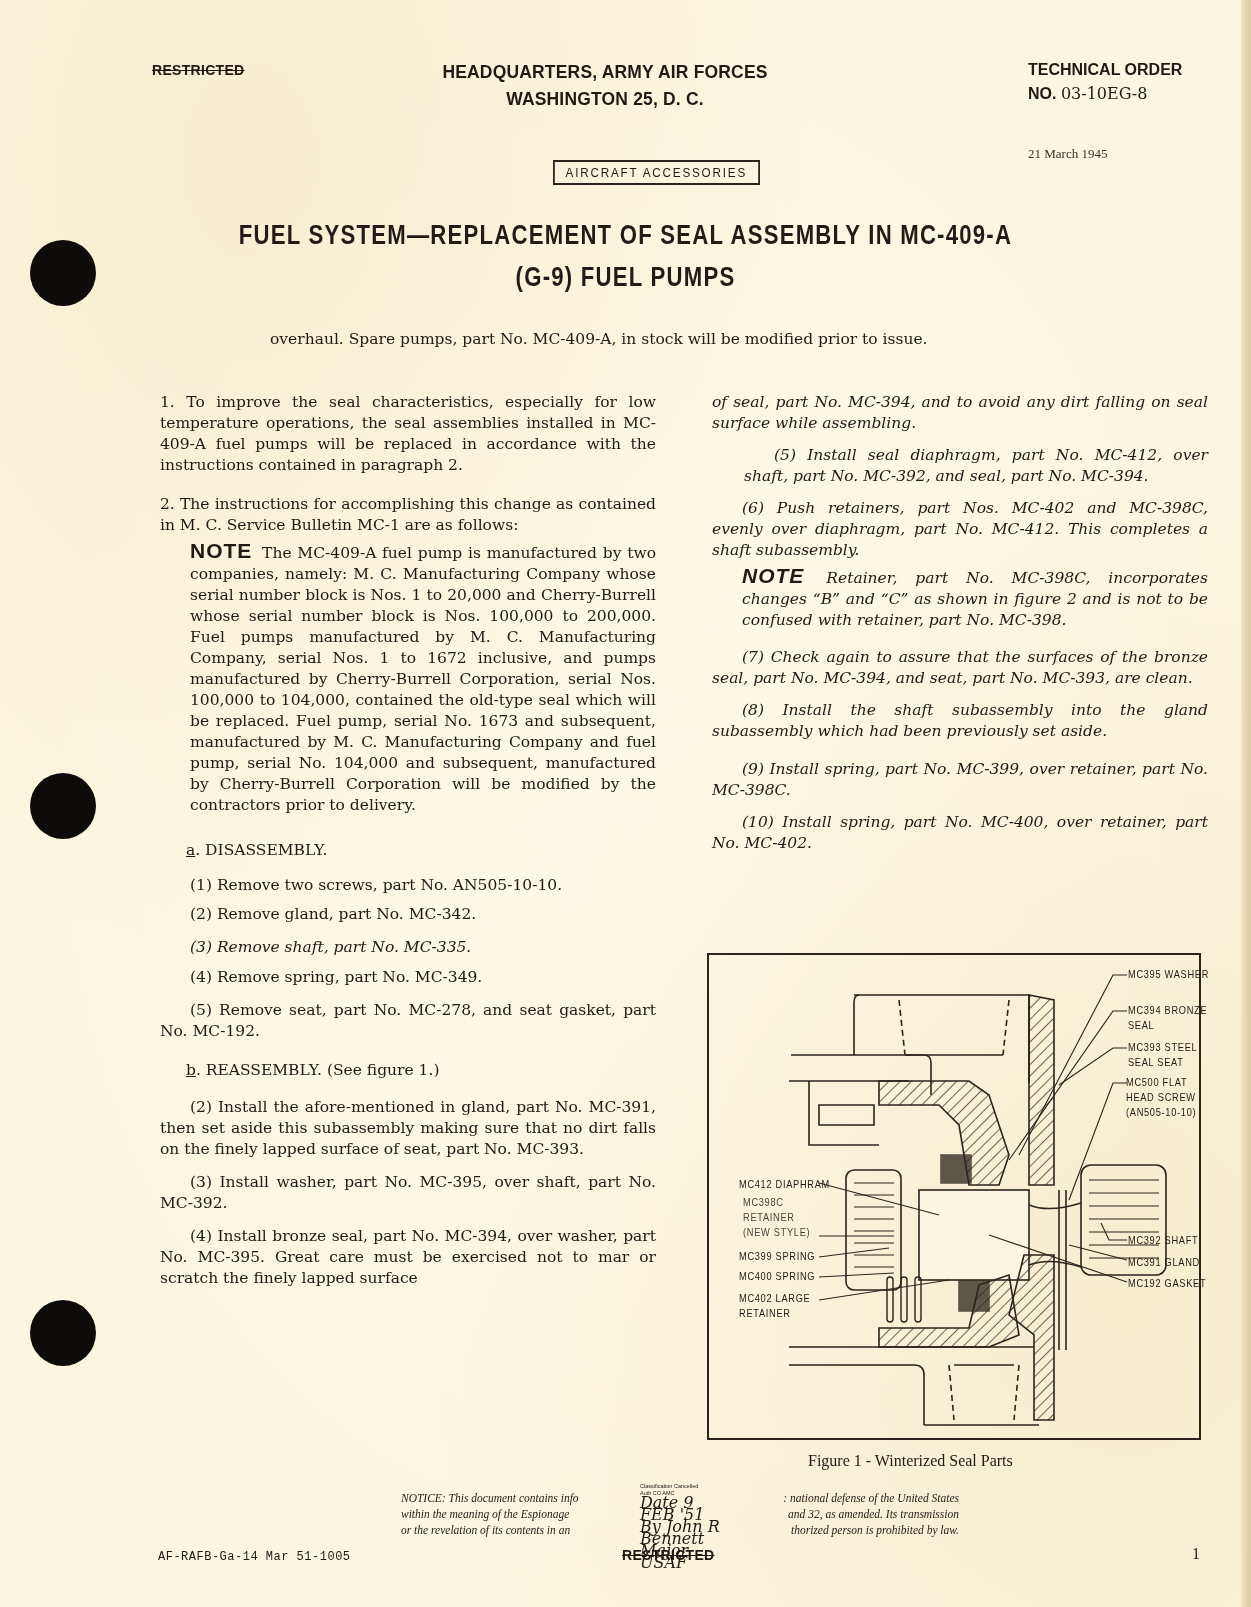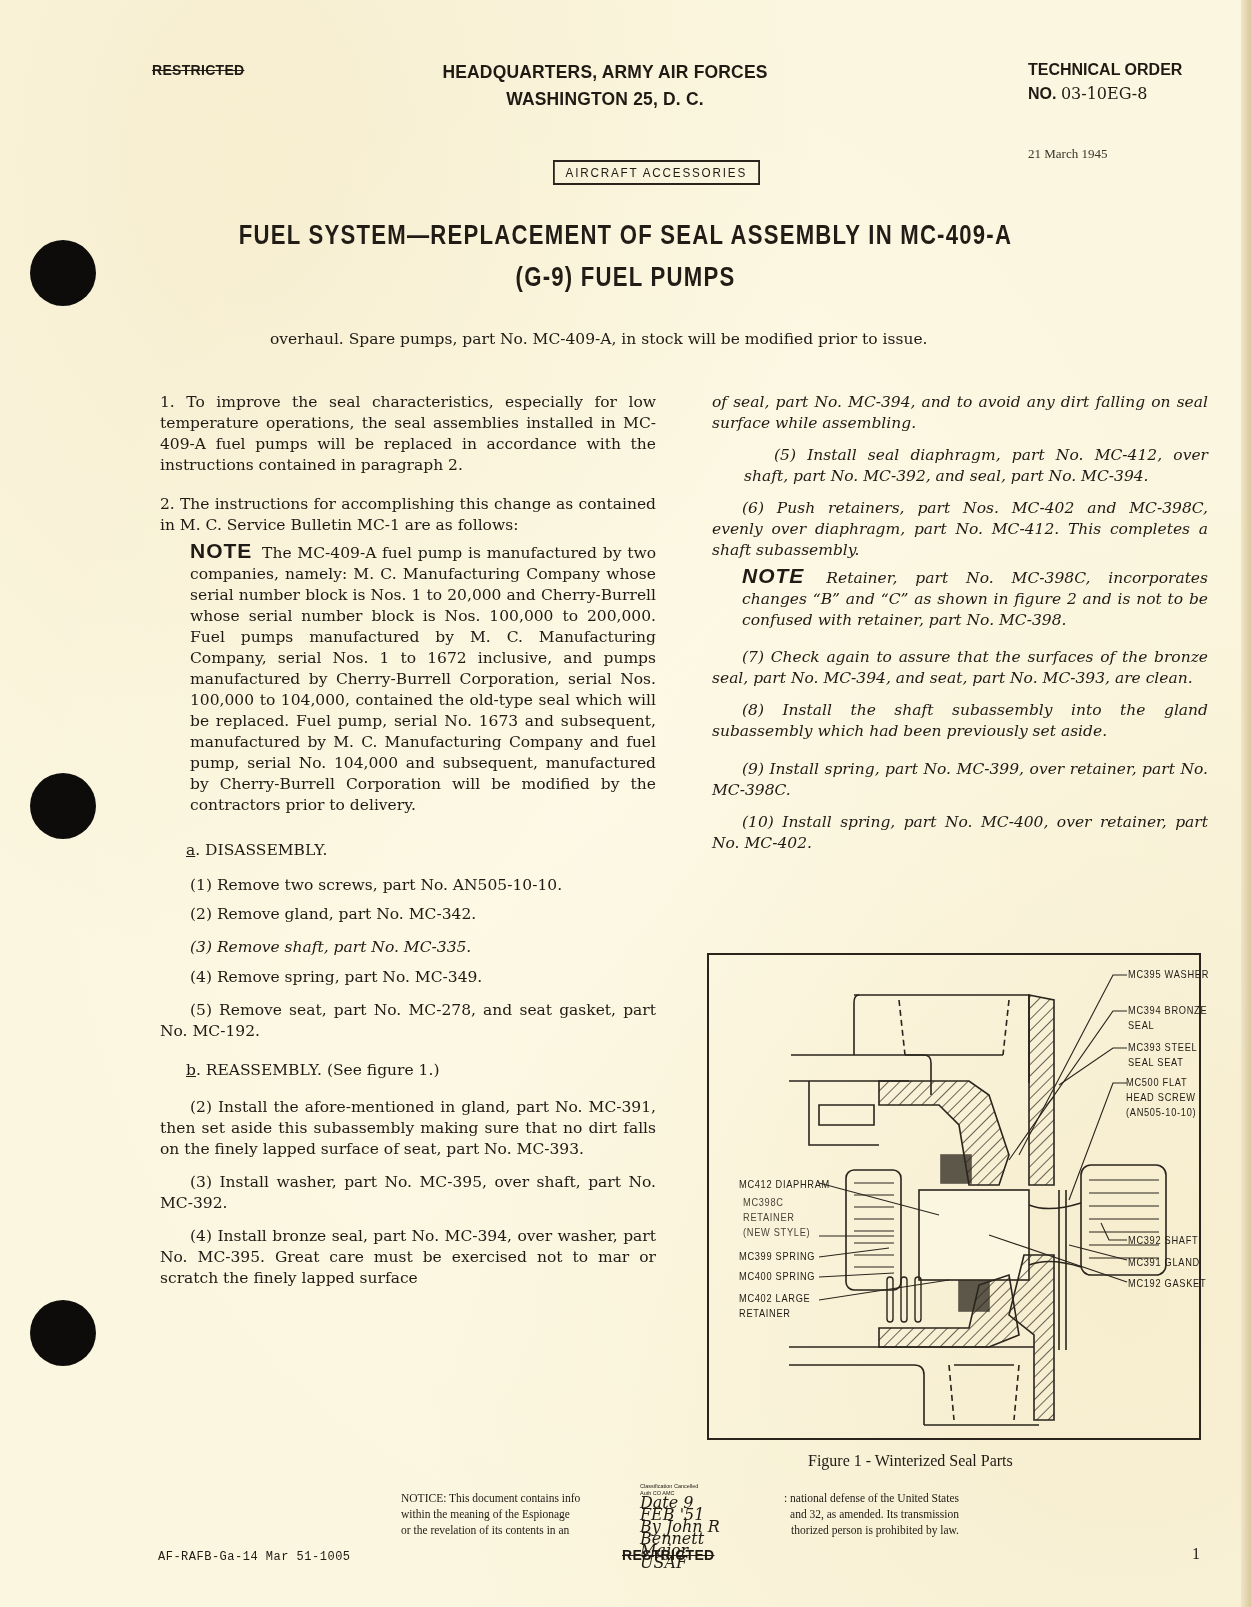--- a/index.html
+++ b/index.html
@@ -27,21 +27,21 @@
   .note-word { font-family: "Liberation Sans", sans-serif; font-weight: 900; font-size: 22px; letter-spacing: 1px; margin-right: 4px; }
   .col { font-size: 15.5px; line-height: 21px; text-align: justify; }
   .col p { margin: 0; }
   .ind { text-indent: 30px; }
   .note-block { padding-left: 30px; }
   .note-block .note-word { font-size: 21px; }
   .sub { text-decoration: underline; }
   .fig-box { position: absolute; left: 707px; top: 953px; width: 494px; height: 487px; border: 2px solid #2a241c; box-sizing: border-box; }
   .fig-label { position: absolute; font-family: "Liberation Sans", sans-serif; font-size: 10.5px; line-height: 15px; letter-spacing: 0.8px; transform: scaleX(0.88); transform-origin: left; color: #1f1a14; white-space: nowrap; }
   .caption { font-family: "Liberation Serif", serif; font-size: 16px; }
-  .notice { font-family: "Liberation Serif", serif; font-size: 11.5px; line-height: 16px; }
+  .notice { font-family: "Liberation Serif", serif; font-size: 11.5px; line-height: 16px; font-style: italic; }
   .footer-code { font-family: "Liberation Mono", monospace; font-size: 12px; letter-spacing: 0.5px; }
   .stamp { font-family: "Liberation Sans", sans-serif; font-size: 5.5px; line-height: 7px; }
   .sig { font-family: "DejaVu Serif", serif; font-style: italic; font-size: 16px; line-height: 12px; }
 </style>
 </head>
 <body>
 
 <div class="hole" style="top:240px;"></div>
 <div class="hole" style="top:773px;"></div>
 <div class="hole" style="top:1300px;"></div>

